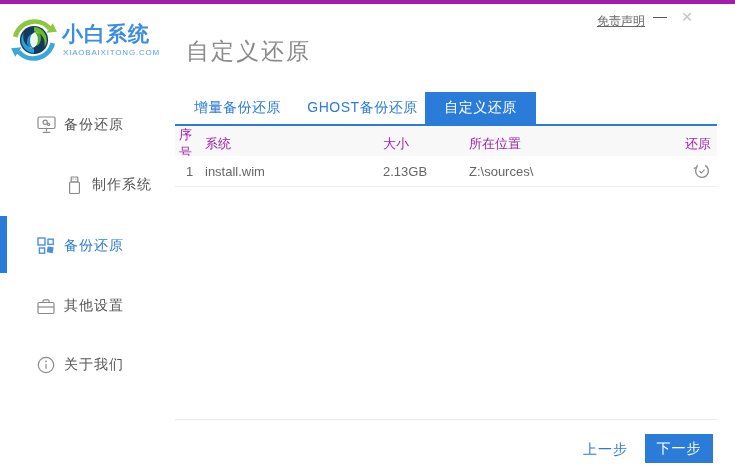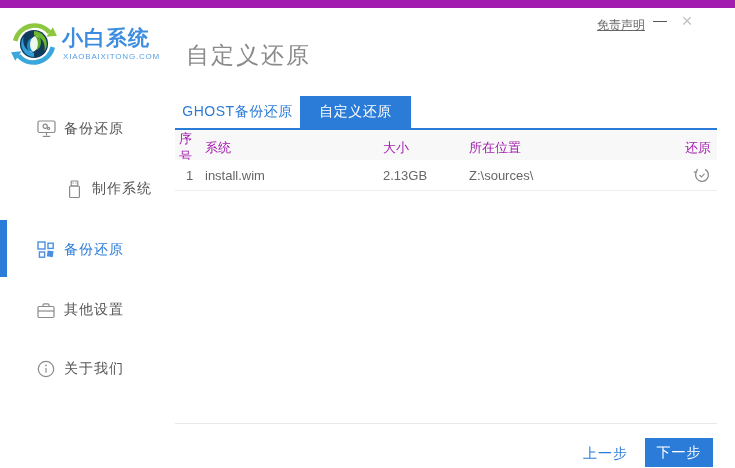--- a/index.html
+++ b/index.html
@@ -1,21 +1,21 @@
 <!DOCTYPE html>
 <html><head>
 <meta charset="utf-8">
 <style>
   * { margin:0; padding:0; box-sizing:border-box; }
   html,body { width:735px; height:468px; }
   body {
     font-family:"Liberation Sans","DejaVu Sans",sans-serif;
     background:#fff; color:#666; overflow:hidden;
   }
-  .window { position:relative; width:735px; height:468px; background:#fff; border-top:8px solid #a21caf; }
+  .window { position:relative; width:735px; height:468px; background:#fff; border-top:4px solid #a21caf; }
 
   
   .disclaimer { position:absolute; left:597px; top:9px; font-size:12px; color:#666;
     text-decoration:underline; cursor:pointer; }
   .win-min { position:absolute; left:651px; top:4px; font-size:14px; color:#555; cursor:pointer; width:18px; text-align:center; }
   .win-close { position:absolute; left:677px; top:2px; font-size:19px; color:#c3c3c3; cursor:pointer; width:20px; text-align:center; font-weight:300; }
 
   
   .logo { position:absolute; left:9px; top:11px; width:50px; height:50px; }
   .brand-name { position:absolute; left:62px; top:16px; font-size:21px; font-weight:bold; color:#3c8de0; letter-spacing:1px; }
@@ -137,20 +137,21 @@
       <svg width="18" height="18" viewBox="0 0 18 18" fill="none" stroke="#8a8a8a" stroke-width="1.2">
         <circle cx="9" cy="9" r="7.7"></circle>
         <line x1="9" y1="8" x2="9" y2="12.8"></line>
         <circle cx="9" cy="5.4" r="0.9" fill="#8a8a8a" stroke="none"></circle>
       </svg>
     </span>
     <span class="slabel">关于我们</span>
   </div>
 
   <div class="tabs">
+    <div class="tab t1">增量备份还原</div>
     <div class="tab t2">GHOST备份还原</div>
     <div class="tab t3 active">自定义还原</div>
   </div>
   <div class="tabs-underline"></div>
 
   <div class="thead grid-row">
     <span class="c1">序号</span>
     <span class="c2">系统</span>
     <span class="c3">大小</span>
     <span class="c4">所在位置</span>

